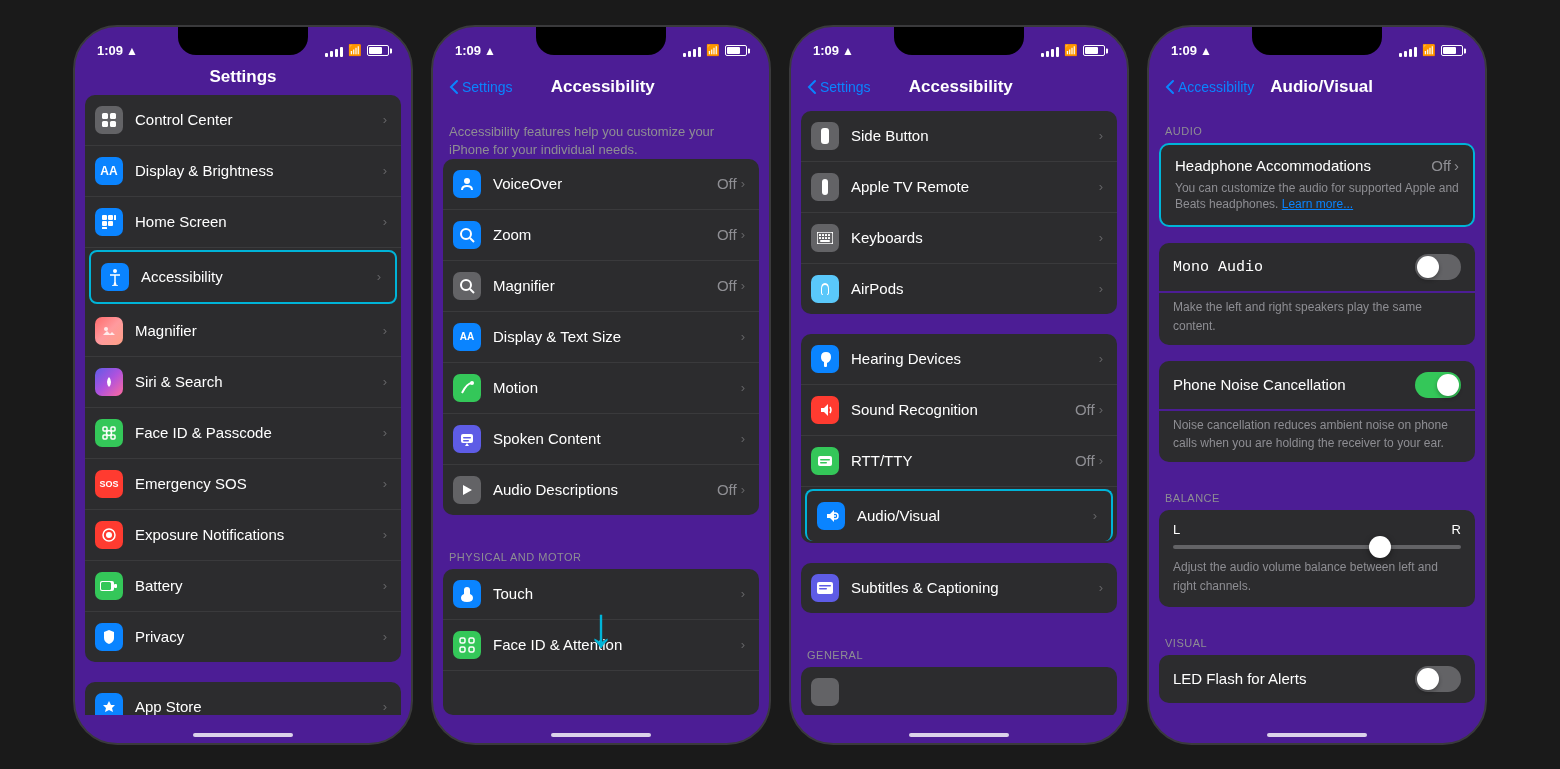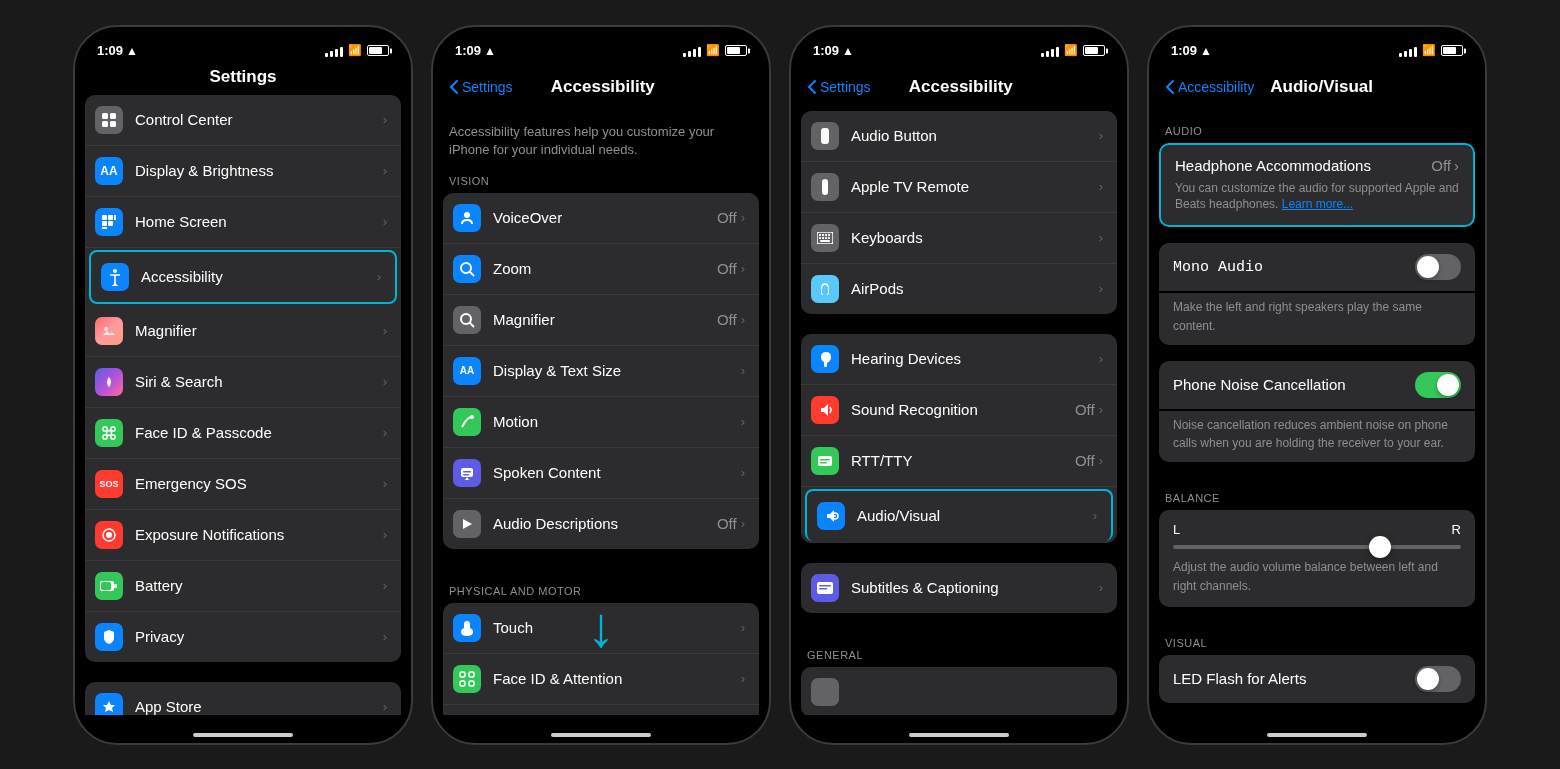--- a/index.html
+++ b/index.html
@@ -19,21 +19,21 @@
       display: flex;
       gap: 18px;
       align-items: center;
       justify-content: center;
       width: 100%;
       height: 100%;
       padding: 20px 30px;
     }
 
     .phone {
-      background: #000000;
+      background: #4c1d95;
       border-radius: 44px;
       width: 340px;
       height: 720px;
       overflow: hidden;
       position: relative;
       border: 2px solid #3a3a3c;
       flex-shrink: 0;
       display: flex;
       flex-direction: column;
     }
@@ -597,21 +597,20 @@
               <path d="M8 2 L2 8 L8 14" stroke="#0a84ff" stroke-width="2" stroke-linecap="round"></path>
             </svg>
           <span>Settings</span>
         </div>
         <span class="nav-title" style="margin-right:60px;">Accessibility</span>
       </div>
 
       <div style="flex:1;overflow:hidden;position:relative;padding:0 0 10px;">
         <p class="accessibility-desc">Accessibility features help you customize your iPhone for your individual needs.</p>
 
-        <div class="section-label">VISION</div>
         <div class="settings-group-inner">
           <div class="settings-item">
             <div class="item-icon" style="background:#0a84ff;">
               <svg width="16" height="16" viewBox="0 0 16 16" fill="white">
                   <circle cx="8" cy="5" r="3"></circle>
                   <path d="M3 14 Q3 10 8 10 Q13 10 13 14" stroke="white" stroke-width="2" fill="none"></path>
                 </svg>
             </div>
             <span class="item-text">VoiceOver</span>
             <span class="item-value">Off</span>
@@ -753,21 +752,21 @@
 
       <div style="flex:1;overflow:hidden;padding:0 0 10px;">
 
         <div class="settings-group-inner">
           <div class="settings-item">
             <div class="item-icon" style="background:#636366;">
               <svg width="10" height="16" viewBox="0 0 10 16" fill="white">
                   <rect x="1" y="0" width="8" height="16" rx="3"></rect>
                 </svg>
             </div>
-            <span class="item-text">Audio Button</span>
+            <span class="item-text">Side Button</span>
             <span class="item-chevron">›</span>
           </div>
           <div class="settings-item">
             <div class="item-icon" style="background:#636366;">
               <svg width="10" height="16" viewBox="0 0 10 16" fill="white">
                   <rect x="2" y="0" width="6" height="16" rx="3"></rect>
                 </svg>
             </div>
             <span class="item-text">Apple TV Remote</span>
             <span class="item-chevron">›</span>

